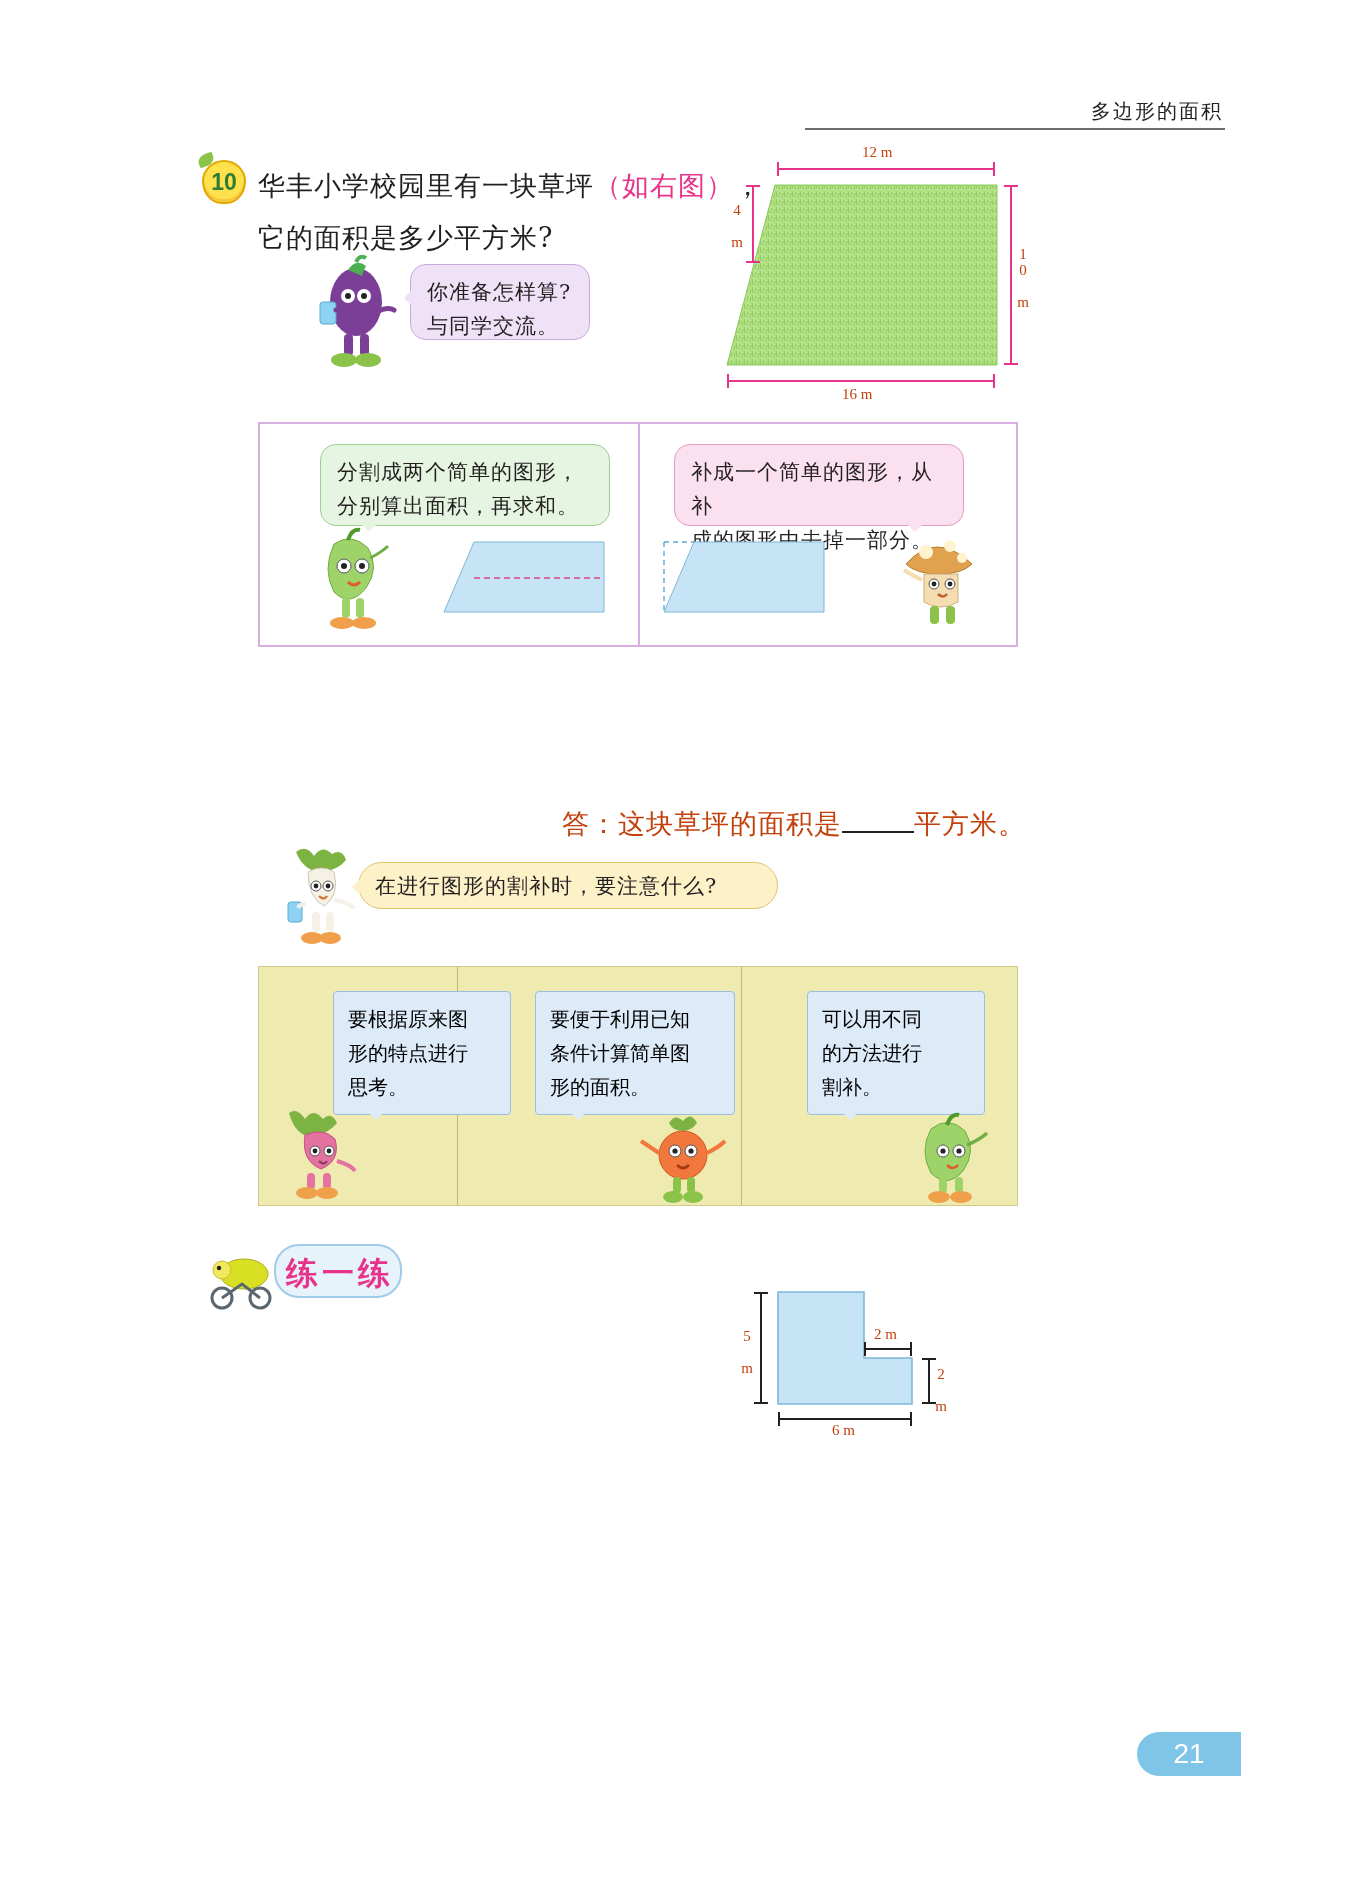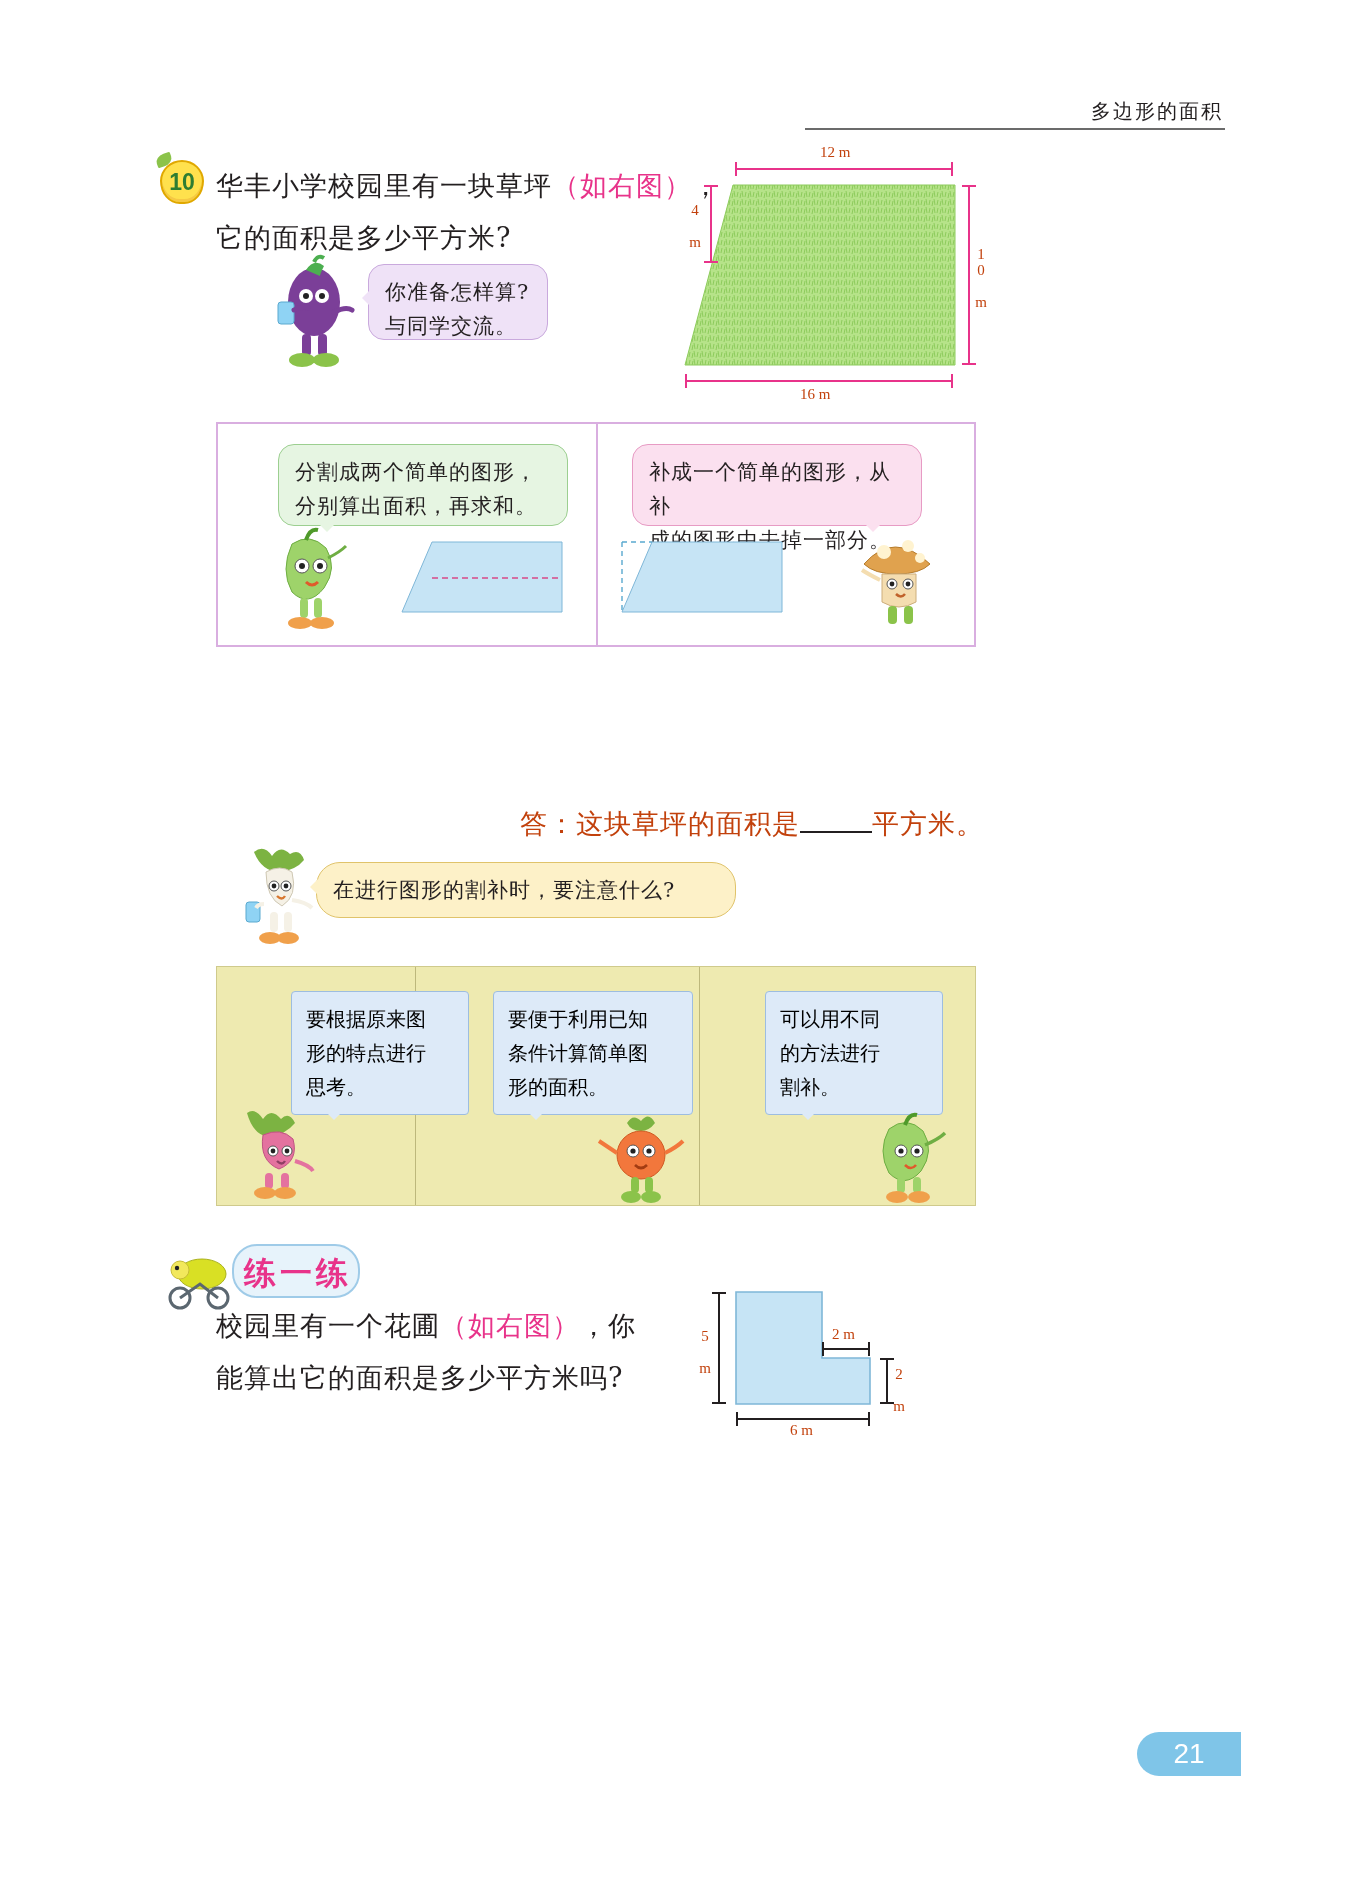--- a/index.html
+++ b/index.html
@@ -3,21 +3,21 @@
 <meta charset="utf-8">
 <style>
   html, body { margin:0; padding:0; }
   body {
     width:1353px; height:1884px;
     background:#ffffff;
     font-family:"DejaVu Serif", serif;
     position:relative;
     overflow:hidden;
   }
-  .page { position:absolute; inset:0; }
+  .page { position:absolute; inset:0;margin-left:42px; }
 
   
   .header {
     position:absolute; top:98px; right:130px;
     width:400px;
     text-align:right;
     font-size:20px;
     color:#231f20;
     letter-spacing:2px;
     font-family:"DejaVu Serif", serif;
@@ -125,21 +125,21 @@
   .answer {
     position:absolute; left:520px; top:806px;
     font-size:27px; letter-spacing:1px; color:#c2410c;
   }
   .answer .blank {
     display:inline-block; width:72px; border-bottom:2px solid #231f20;
   }
 
   
   .bub-yellow {
-    left:316px; top:862px; width:420px; height:56px;
+    left:316px; top:862px; width:420px; height:47px;
     background:#fdf1c8; border:1px solid #e0c36a;
     border-radius:24px;
     line-height:28px; font-size:21px;
     display:flex; align-items:center;
   }
   .bub-yellow:after{
     content:""; position:absolute; left:-15px; top:16px;
     width:0;height:0;border:8px solid transparent;
     border-right-color:#fdf1c8;
   }
@@ -435,24 +435,20 @@
       <circle cx="20" cy="22" r="9" fill="#f2e85c" stroke="#c8bc36"></circle>
       <circle cx="17" cy="20" r="2.2" fill="#222"></circle>
       <circle cx="20" cy="50" r="10" fill="none" stroke="#5b6770" stroke-width="3"></circle>
       <circle cx="58" cy="50" r="10" fill="none" stroke="#5b6770" stroke-width="3"></circle>
       <path d="M20 50 L40 36 L58 50" stroke="#5b6770" stroke-width="3" fill="none"></path>
     </svg>
   </div>
   <div class="prac-cloud"></div>
   <div class="prac-label">练一练</div>
 
-  <div class="prac-text">
-    <span>校园里有一个花圃</span><span class="pink">（如右图）</span><span>，你</span><br>
-    <span>能算出它的面积是多少平方米吗?</span>
-  </div>
 
   <div style="position:absolute; left:700px; top:1286px; width:240px; height:150px;">
     <svg width="240" height="150" viewBox="0 0 240 150">
       <polygon points="36,6 122,6 122,72 170,72 170,118 36,118" fill="#c6e4f5" stroke="#7fb7d8" stroke-width="1.6"></polygon>
     </svg>
     
     <div class="dimline" style="left:18px; top:6px; width:2px; height:112px; background:#231f20;"></div>
     <div class="dimline" style="left:12px; top:6px; width:14px; height:2px; background:#231f20;"></div>
     <div class="dimline" style="left:12px; top:116px; width:14px; height:2px; background:#231f20;"></div>
     <div class="dim vert-text" style="left:-4px; top:42px;">5 m</div>

